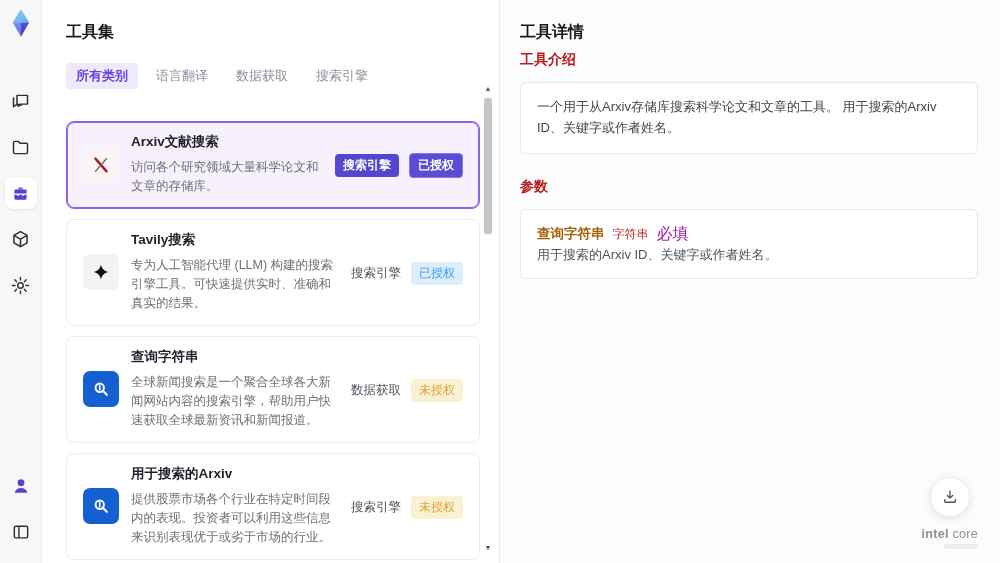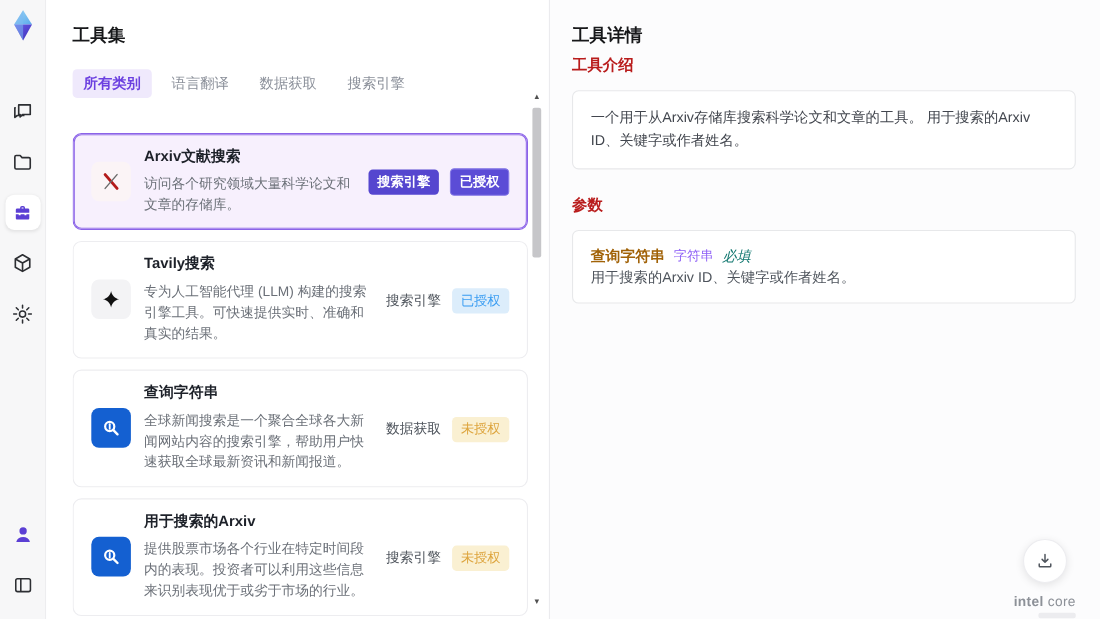--- a/index.html
+++ b/index.html
@@ -58,26 +58,26 @@
   
   .details-panel { flex:1; height:563px; background:#fcfcfd; border-left:1px solid #ebebee;
     padding:22px 22px 0 20px; position:relative; }
   .details-title { font-size:16px; font-weight:bold; color:#17181a; margin-bottom:8px; }
   .section-heading { font-size:14px; font-weight:bold; color:#b91c1c; margin-bottom:13px; }
   .intro-box { background:#fff; border:1px solid #e7e8ea; border-radius:6px;
     padding:14px 16px; font-size:13px; color:#42464e; line-height:1.6; margin-bottom:24px; }
   .param-box { background:#fff; border:1px solid #e7e8ea; border-radius:6px; padding:14px 16px; }
   .param-head { display:flex; align-items:center; gap:8px; }
   .param-name { font-size:13.5px; font-weight:bold; color:#a16207; }
-  .param-type { font-size:12px; color:#8b5cf6;text-align:right; }
-  .param-required { font-size:13px; color:#0f766e;font-style:italic; }
+  .param-type { font-size:12px; color:#b91c1c;text-align:right; }
+  .param-required { font-size:16px; color:#a21caf; }
   .param-desc { font-size:13px; color:#4e545c; line-height:1.5; }
 
   
-  .corner { position:absolute; right:22px; bottom:1px; text-align:center; }
+  .corner { position:absolute; right:22px; bottom:14px; text-align:center; }
   .download-btn { width:40px; height:40px; border-radius:50%; background:#fff; border:1px solid #ededf0;
     box-shadow:0 2px 8px rgba(0,0,0,.10); display:flex; align-items:center; justify-content:center;
     cursor:pointer; margin:0 auto 10px; }
   .intel-brand { color:#8d9198; font-size:12.5px; letter-spacing:.3px; white-space:nowrap; }
   .intel-brand .i { font-weight:bold; }
   .intel-sub { width:34px; height:5px; background:#ececef; border-radius:2px; margin:3px 0 0 auto; }
 </style>
 </head>
 <body>
 

